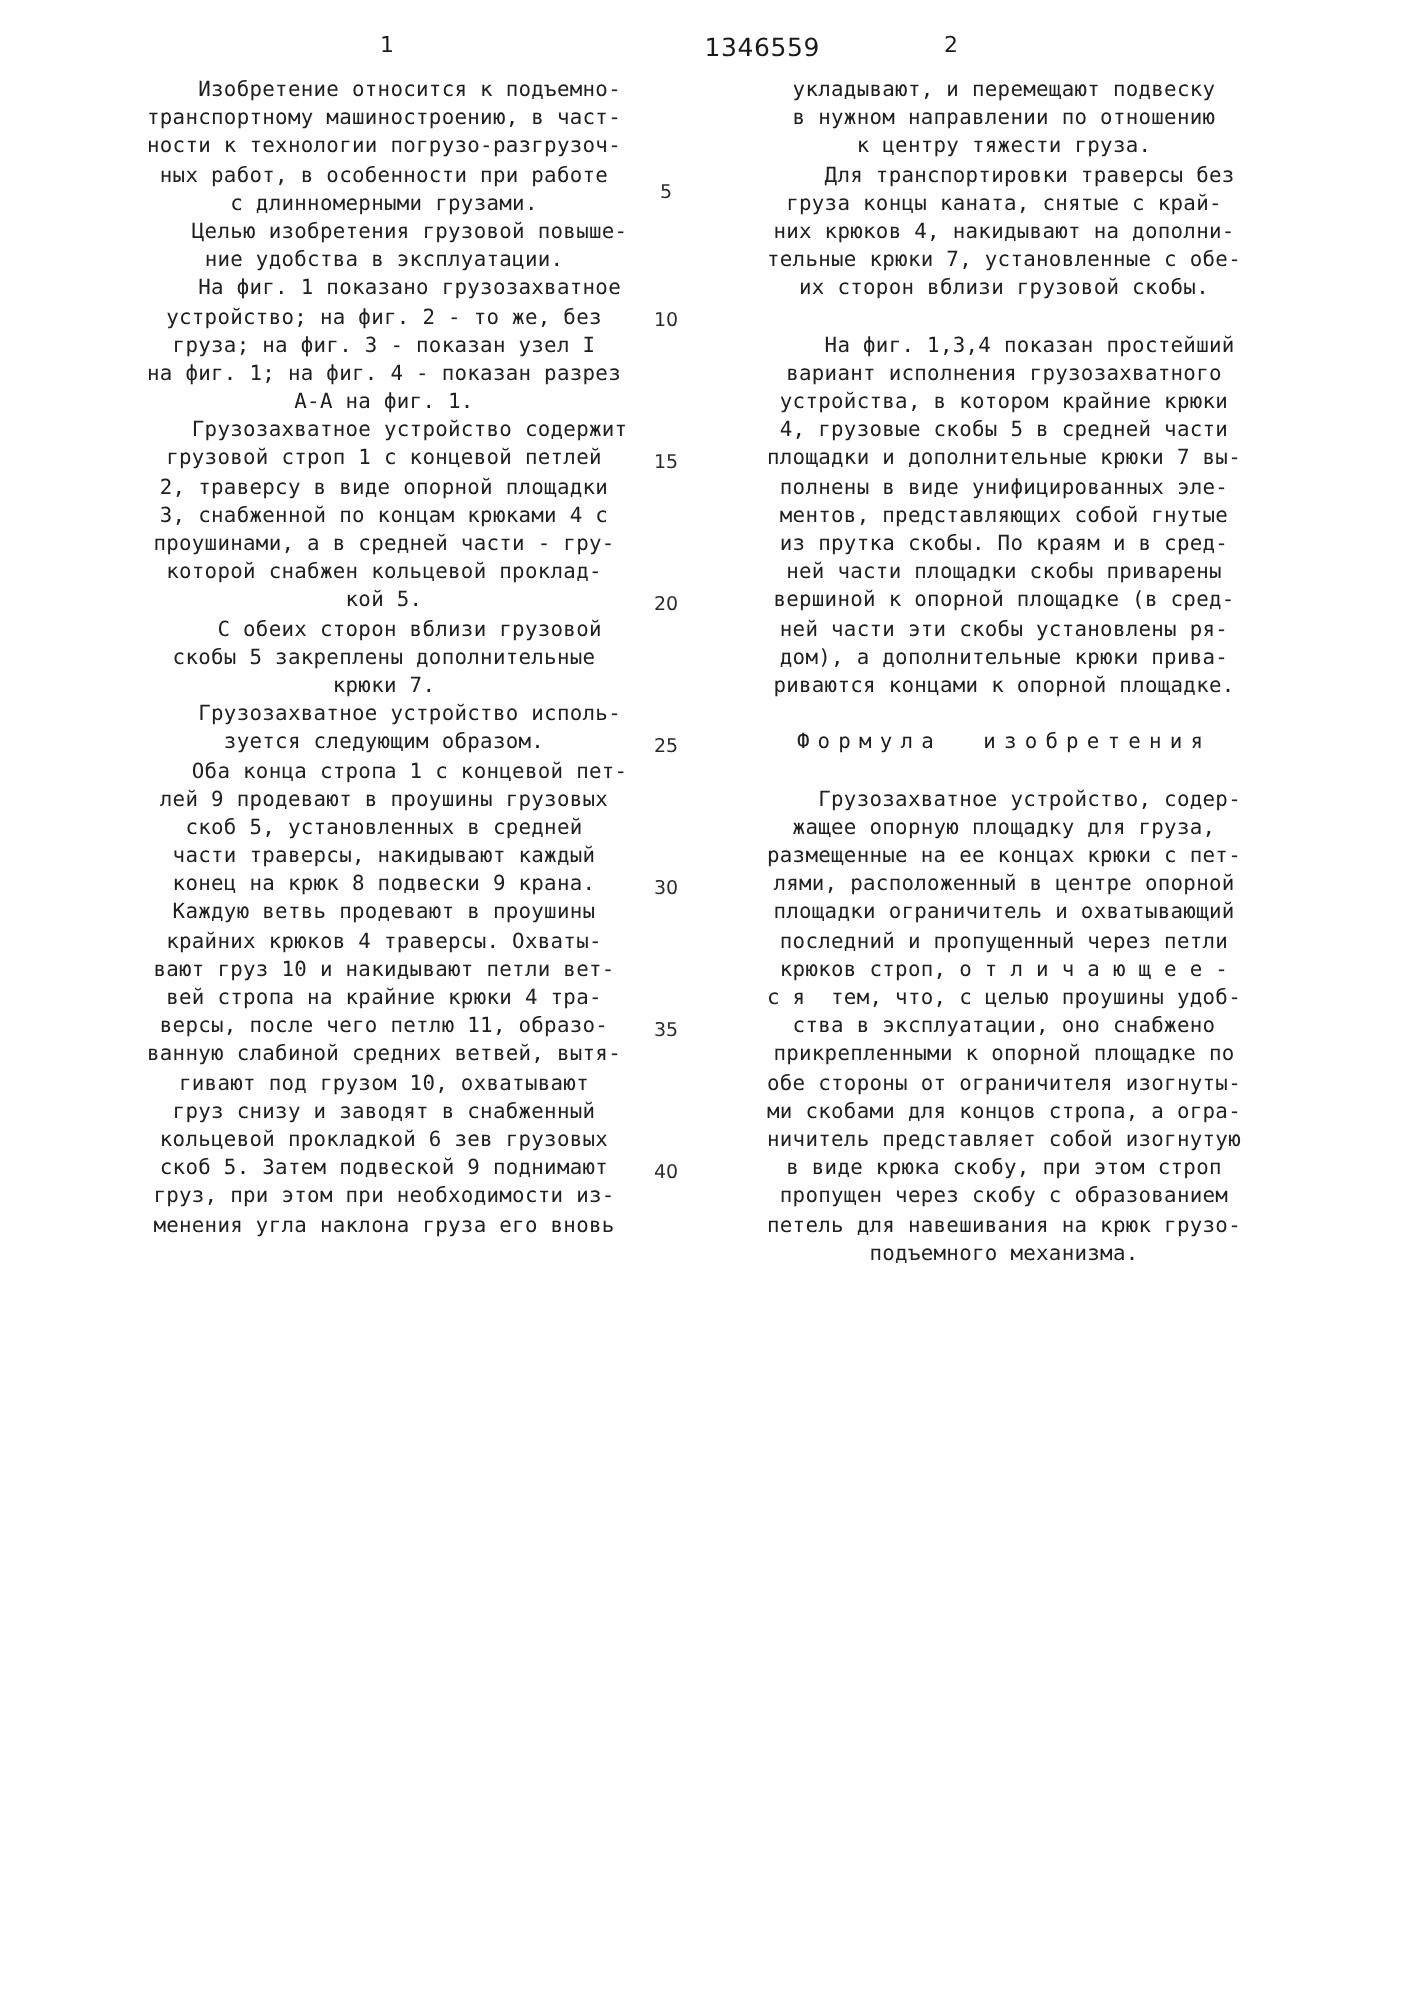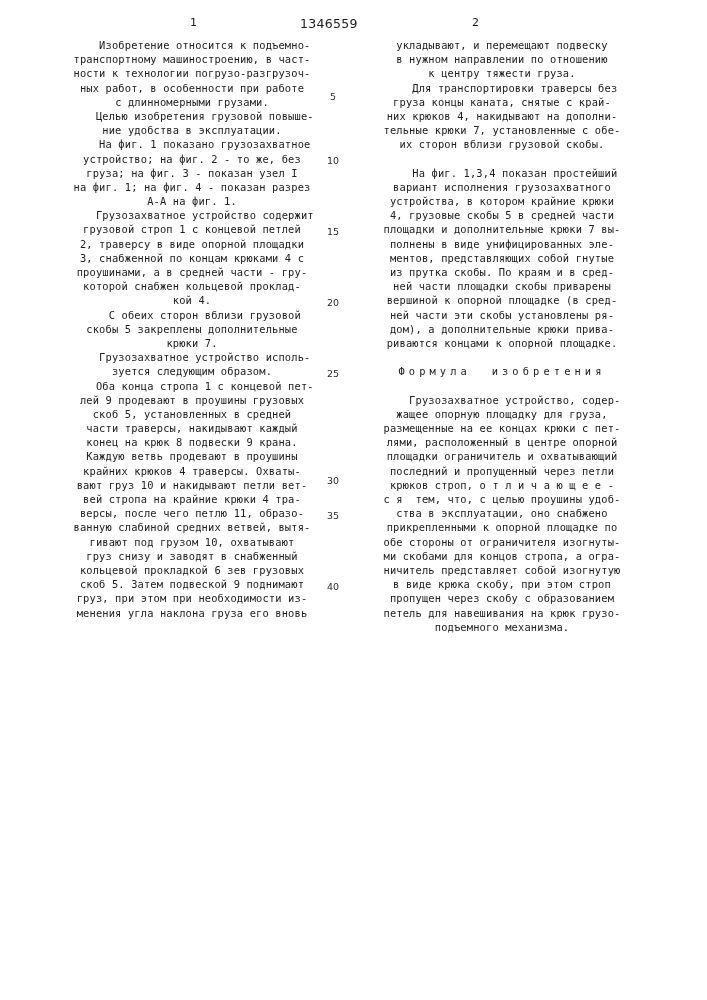--- a/index.html
+++ b/index.html
@@ -30,21 +30,21 @@
     top: 0;
     font-size: 11px;
     font-family: "DejaVu Sans", "Liberation Sans", sans-serif;
     letter-spacing: 0px;
   }
   .hdr-patent-no {
     position: absolute;
     left: 300px;
     top: 0;
     width: 110px;
-    text-align: left;
+    text-align: right;
     font-size: 12.5px;
     font-family: "DejaVu Sans", "Liberation Sans", sans-serif;
     letter-spacing: 0.3px;
   }
   .hdr-col-right {
     position: absolute;
     left: 472px;
     top: 0;
     font-size: 11px;
     font-family: "DejaVu Sans", "Liberation Sans", sans-serif;
@@ -129,21 +129,21 @@
       <div class="tline">устройство; на фиг. 2 - то же, без</div>
       <div class="tline">груза; на фиг. 3 - показан узел I</div>
       <div class="tline">на фиг. 1; на фиг. 4 - показан разрез</div>
       <div class="tline">А-А на фиг. 1.</div>
       <div class="tline">    Грузозахватное устройство содержит</div>
       <div class="tline">грузовой строп 1 с концевой петлей</div>
       <div class="tline">2, траверсу в виде опорной площадки</div>
       <div class="tline">3, снабженной по концам крюками 4 с</div>
       <div class="tline">проушинами, а в средней части - гру-</div>
       <div class="tline">которой снабжен кольцевой проклад-</div>
-      <div class="tline">кой 4.</div>
+      <div class="tline">кой 5.</div>
       <div class="tline">    С обеих сторон вблизи грузовой</div>
       <div class="tline">скобы 5 закреплены дополнительные</div>
       <div class="tline">крюки 7.</div>
       <div class="tline">    Грузозахватное устройство исполь-</div>
       <div class="tline">зуется следующим образом.</div>
       <div class="tline">    Оба конца стропа 1 с концевой пет-</div>
       <div class="tline">лей 9 продевают в проушины грузовых</div>
       <div class="tline">скоб 5, установленных в средней</div>
       <div class="tline">части траверсы, накидывают каждый</div>
       <div class="tline">конец на крюк 8 подвески 9 крана.</div>
@@ -207,16 +207,16 @@
     </div>
 
 </div>
 
 <div class="gutter" id="gutter">
     <div class="lineno" style="top: 53px;">5</div>
     <div class="lineno" style="top: 117px;">10</div>
     <div class="lineno" style="top: 188px;">15</div>
     <div class="lineno" style="top: 259px;">20</div>
     <div class="lineno" style="top: 330px;">25</div>
-    <div class="lineno" style="top: 401px; margin-top: 36px;">30</div>
+    <div class="lineno" style="top: 401px;">30</div>
     <div class="lineno" style="top: 472px;">35</div>
     <div class="lineno" style="top: 543px;">40</div>
   </div>
 
 </body></html>

